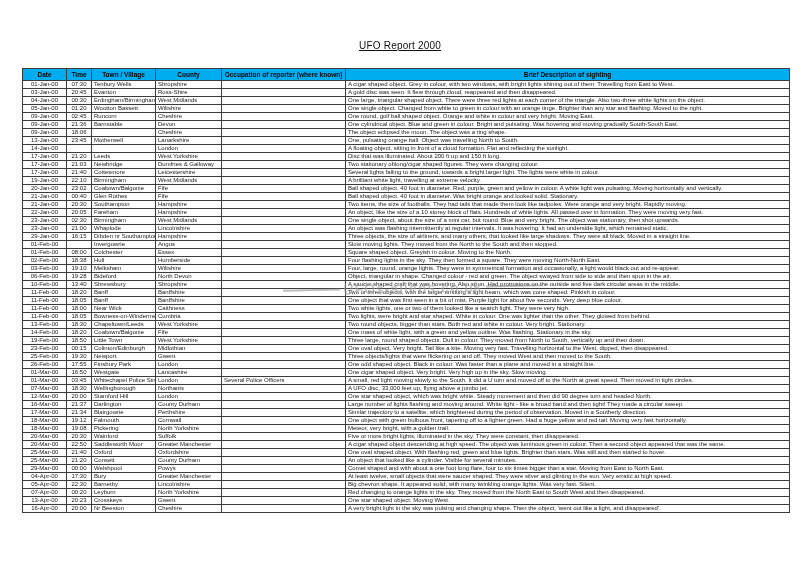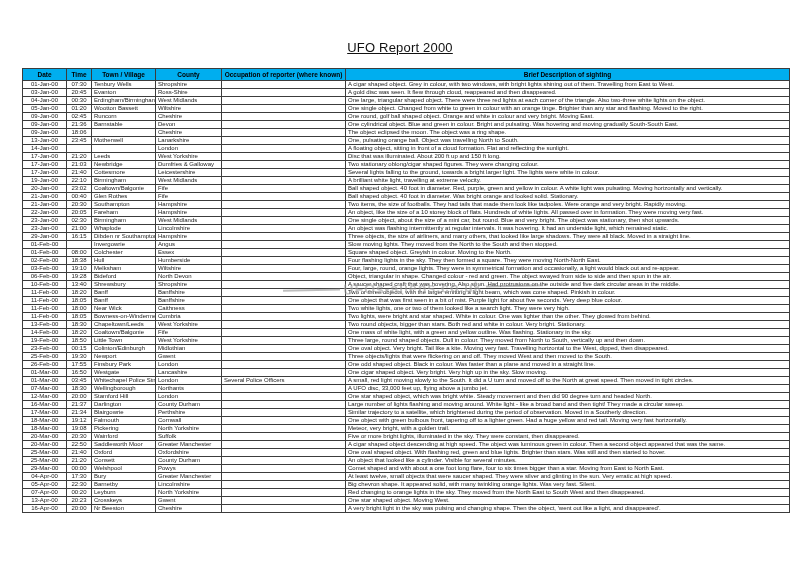--- a/index.html
+++ b/index.html
@@ -10,21 +10,21 @@
     background: #ffffff;
     overflow: hidden;
     font-family: "Liberation Sans", sans-serif;
   }
   .doc-title {
     position: absolute;
     top: 40px;
     left: 0;
     width: 800px;
     text-align: center;
-    font-size: 13px;
+    font-size: 10px;
     color: #111111;
     text-decoration: underline;
     letter-spacing: 0.2px;
   }
   table.report {
     position: absolute;
     top: 68px;
     left: 22px;
     width: 767px;
     border-collapse: collapse;

